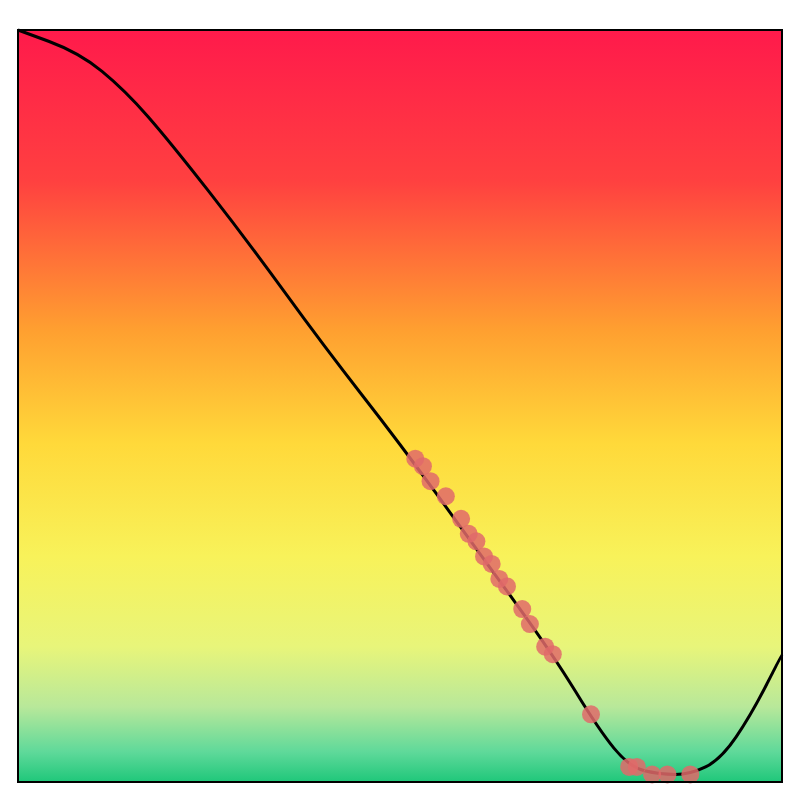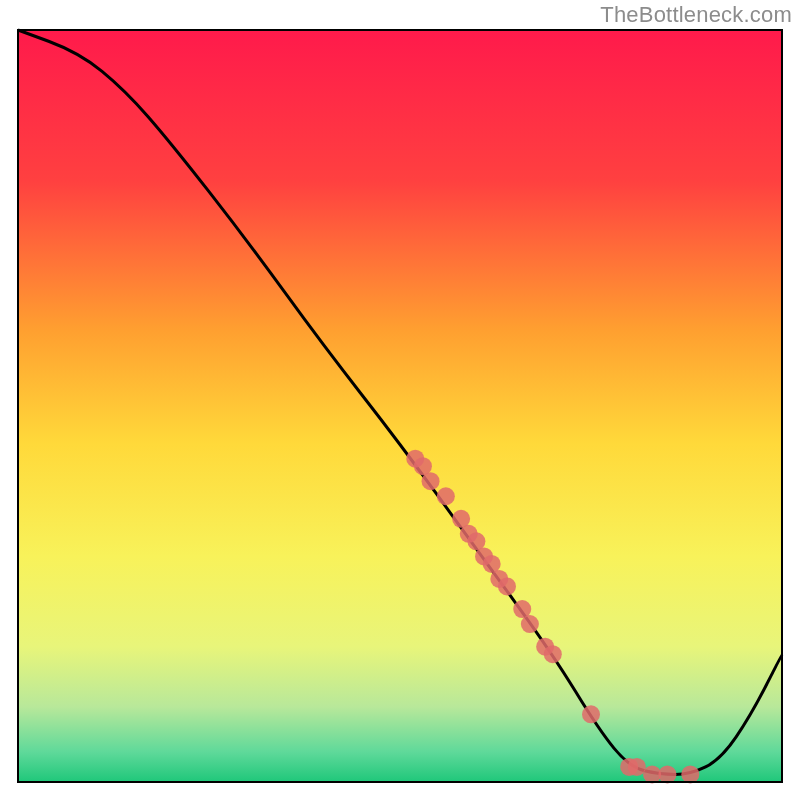--- a/index.html
+++ b/index.html
@@ -26,21 +26,20 @@
     letter-spacing: 0.2px;
   }
   svg {
     display: block;
   }
 </style>
 </head>
 <body>
 
 <div class="chart-container">
-  <div class="attribution">TheBottleneck.com</div>
 
   <svg id="chart-svg" width="800" height="800" viewBox="0 0 800 800">
     <defs>
       <linearGradient id="bg-grad" x1="0" y1="0" x2="0" y2="1">
           <stop offset="0%" stop-color="#ff1a4b"></stop>
           <stop offset="20%" stop-color="#ff4040"></stop>
           <stop offset="40%" stop-color="#ffa030"></stop>
           <stop offset="55.00000000000001%" stop-color="#ffd93a"></stop>
           <stop offset="70%" stop-color="#f8f25a"></stop>
           <stop offset="82%" stop-color="#e8f57a"></stop>

